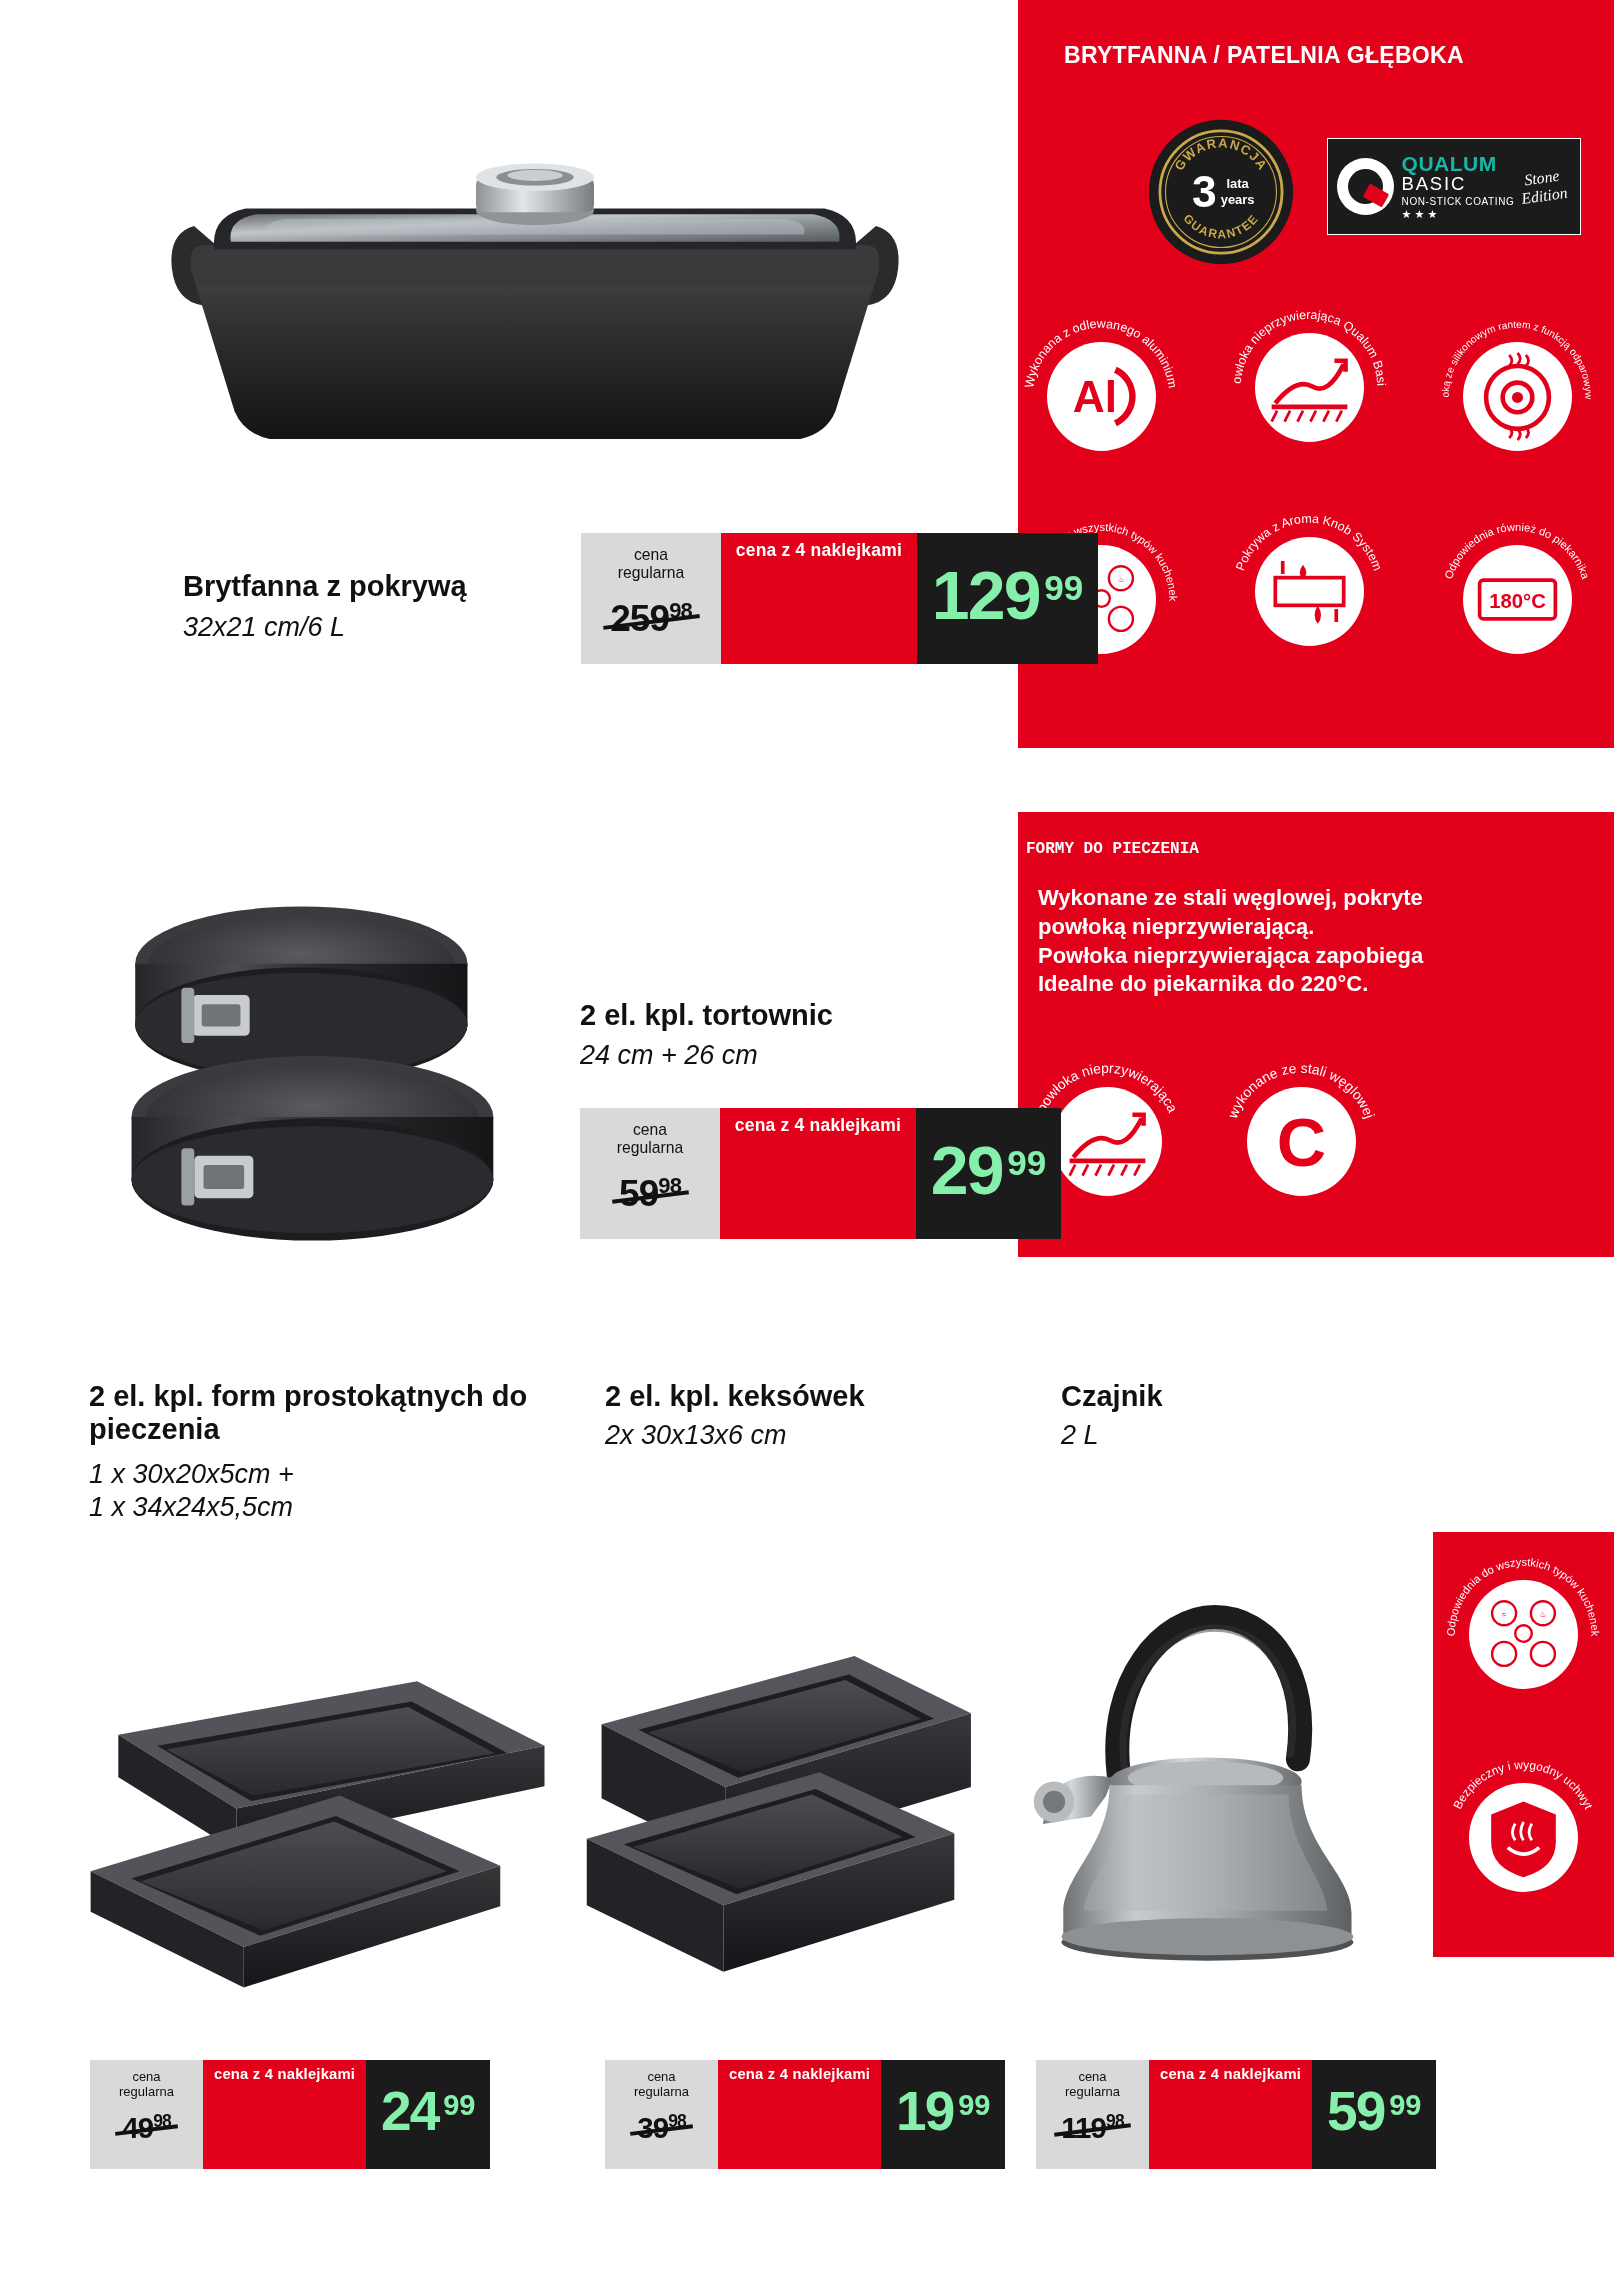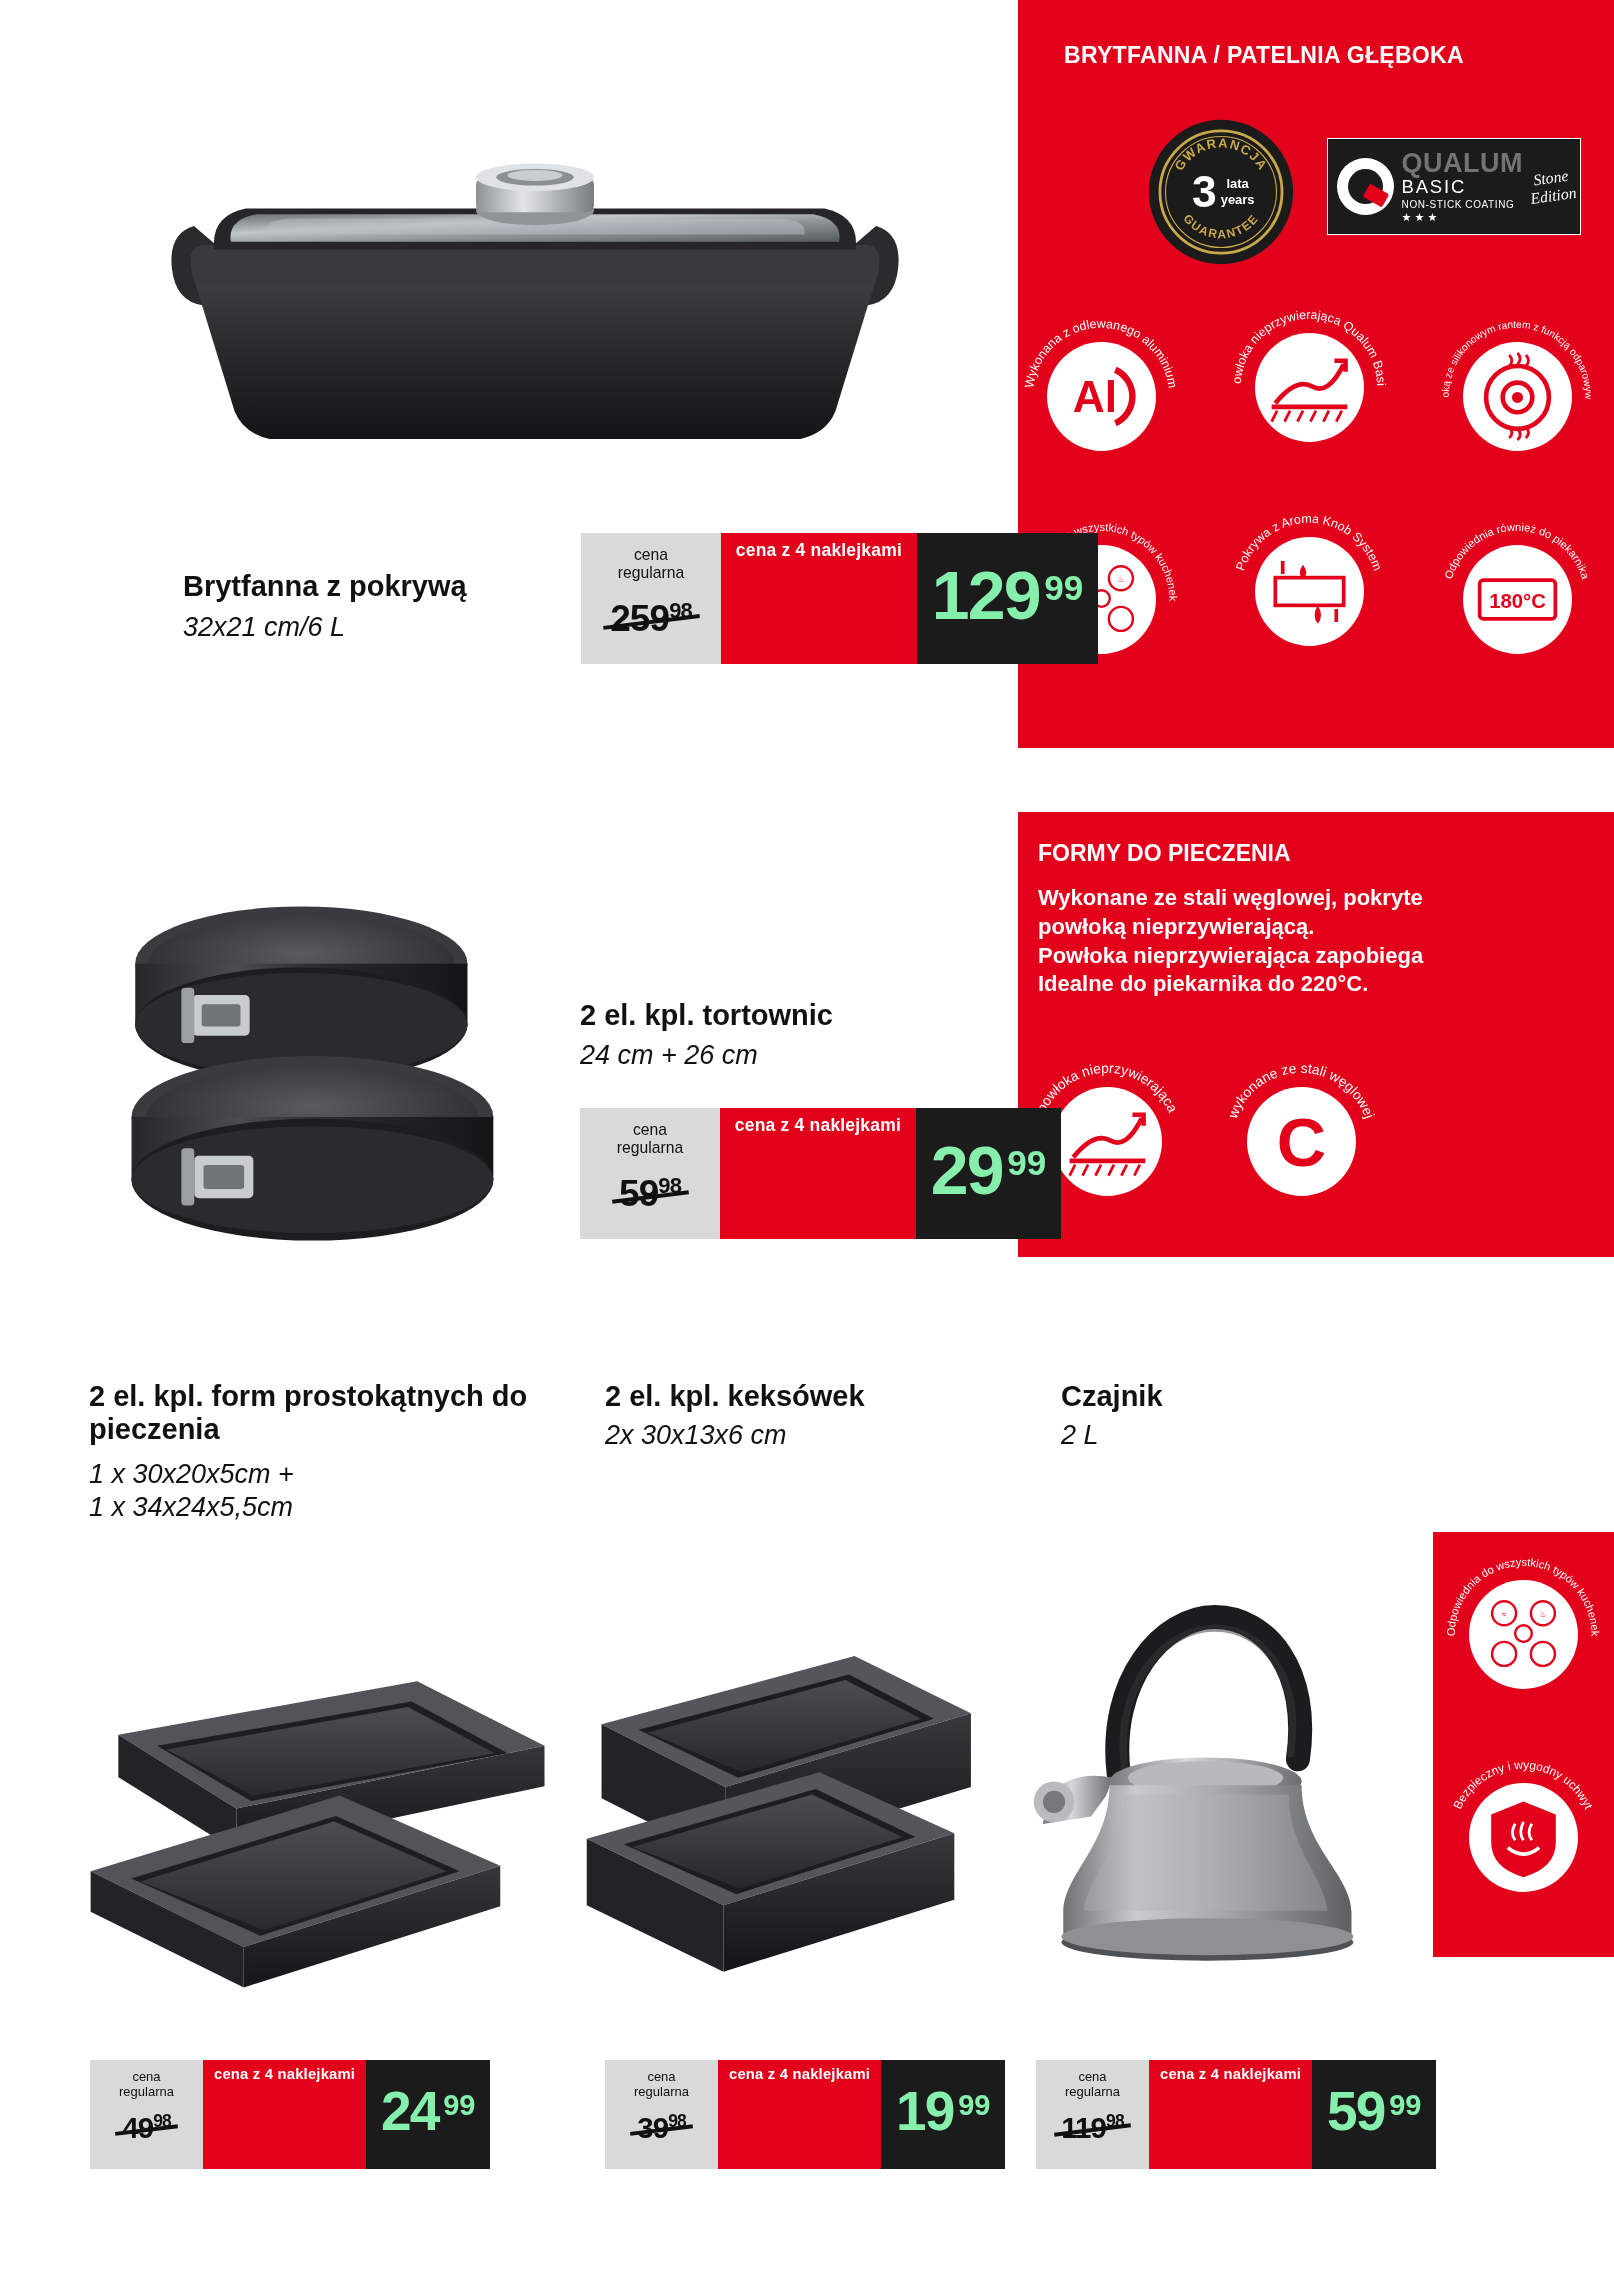--- a/index.html
+++ b/index.html
@@ -144,21 +144,21 @@
       <text x="98" y="93" font-size="14" font-weight="bold" fill="#ffffff" text-anchor="middle">years</text>
     </svg>
   </div>
 
   <div style="position:absolute; left:309px; top:138px; width:254px; height:97px; background:#1b1b1b; border:1.8px solid #ffffff; display:flex; align-items:center; padding:5.5px 9.2px;">
     <div style="width:57px;height:57px;border-radius:50%;background:#fff;position:relative;flex:none;">
       <div style="position:absolute;left:11px;top:11px;width:35px;height:35px;border-radius:50%;background:#1b1b1b;"></div>
       <div style="position:absolute;left:28px;top:29.5px;width:22px;height:14.8px;background:#e3001b;transform:rotate(30deg);border-radius:1.8px;"></div>
     </div>
     <div style="margin-left:7.4px; line-height:1;">
-      <div style="font-size:27px;font-weight:700;color:#737373;letter-spacing:0.5px;">QUALUM</div>
+      <div style="font-size:21px;font-weight:700;color:#14b8a6;letter-spacing:0.5px;">QUALUM</div>
       <div style="font-size:18.5px;color:#fff;letter-spacing:1.8px;margin-top:1.8px;">BASIC</div>
       <div style="font-size:10px;color:#fff;letter-spacing:0.6px;margin-top:2.8px;">NON-STICK COATING</div>
       <div style="font-size:11px;color:#fff;margin-top:2.8px;">★ ★ ★</div>
     </div>
     <div style="margin-left:5.5px;text-align:center;transform:rotate(-8deg);">
       <div style="font-size:15.7px;color:#fff;font-family:'Liberation Serif',serif;font-style:italic;">Stone</div>
       <div style="font-size:15.7px;color:#fff;font-family:'Liberation Serif',serif;font-style:italic;">Edition</div>
     </div>
   </div>
 
@@ -316,21 +316,21 @@
   <div class="price-new">
     <div class="hdr">cena z 4 naklejkami</div>
     <div class="amount">
       <span class="int">129</span>
       <span class="dec">99</span>
     </div>
   </div>
 </div>
 
 <div class="red-panel" style="position:absolute; left:1018px; top:812px; width:596px; height:445px;">
-  <div style="position:absolute; left:20px; top:28px; font-size:23px; font-weight:700;">FORMY DO PIECZENIA</div>
+  <div style="position:absolute; left:8px; top:28px; font-size:16px; font-weight:700;font-family:Liberation Mono, monospace;">FORMY DO PIECZENIA</div>
   <div style="position:absolute; left:20px; top:72px; font-size:22px; font-weight:700; line-height:1.31; width:554px;">
     <div>Wykonane ze stali węglowej, pokryte</div>
     <div>powłoką nieprzywierającą.</div>
     <div>Powłoka nieprzywierająca zapobiega</div>
     <div>Idealne do piekarnika do 220°C.</div>
   </div>
 
   <div class="badge-wrap" style="position:absolute; left:7.4px; top:247px;">
     <svg class="arc-text" viewBox="0 0 178 178">
       <path id="b1" d="M 89,89 m -74,0 a 74,74 0 0,1 148,0" fill="none"></path>

